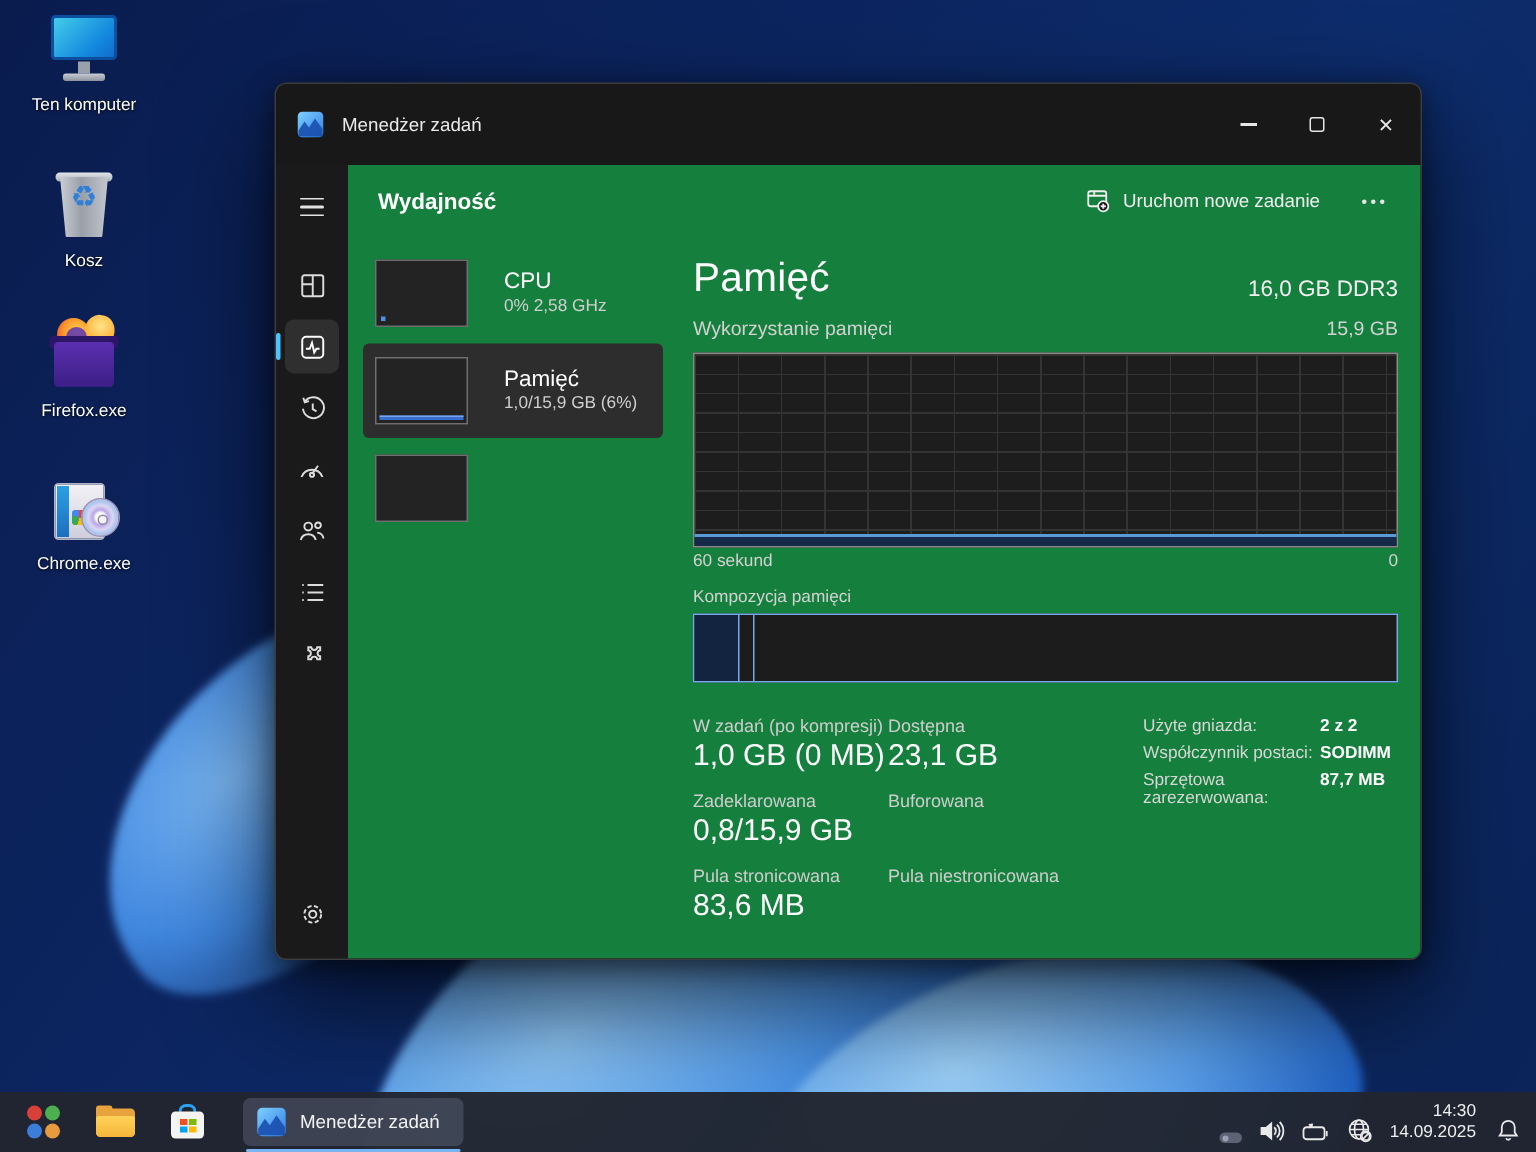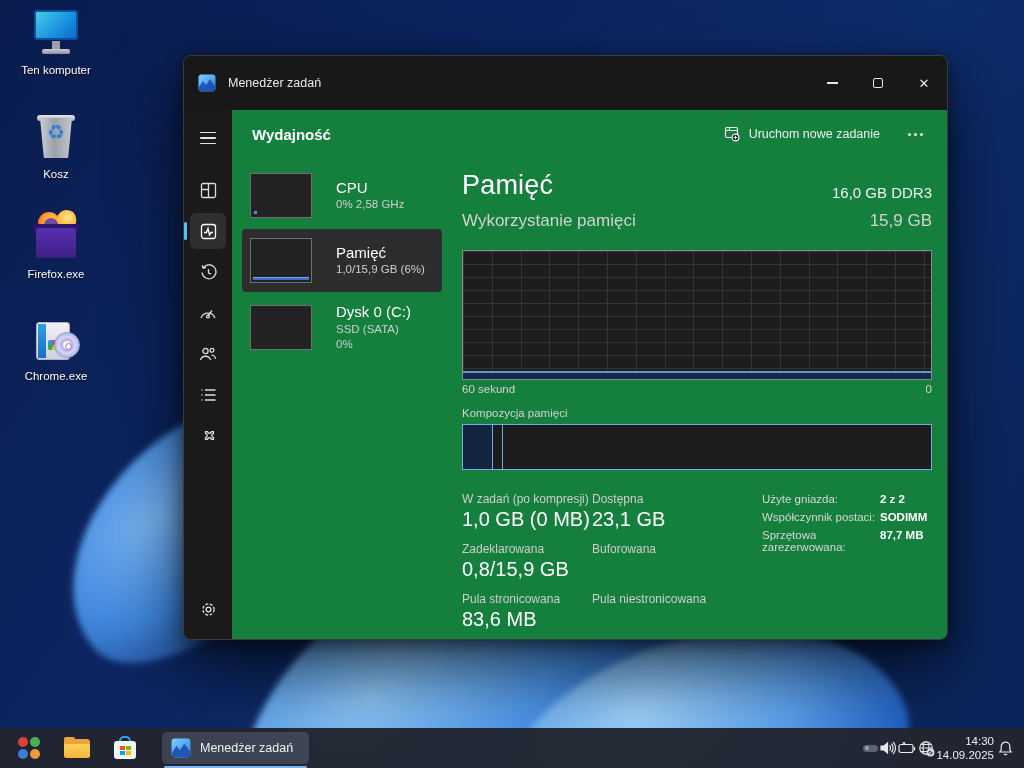--- a/index.html
+++ b/index.html
@@ -88,21 +88,21 @@
   .thumb { width:62px; height:45px; background:#232323; border:1px solid #6f6f6f; position:relative; flex:0 0 auto; }
   .thumb .cpu-dot { position:absolute; left:3px; bottom:3px; width:3px; height:3px; background:#4f8fe8; }
   .thumb .mem-line { position:absolute; left:2px; right:2px; bottom:2px; height:3px; background:#3a6fd0; border-top:1px solid #77a7ea; }
   .perf-item .pi-name { font-size:15px; color:#fff; line-height:1.25; }
   .perf-item .pi-sub { font-size:11.5px; color:#cfcfcf; line-height:1.3; }
 
   .mem-panel { flex:1; padding:12px 15px 0 20px; min-width:0; }
   .mem-head { display:flex; align-items:flex-end; margin-bottom:10px; }
   .mem-title { font-size:27px; font-weight:350; letter-spacing:.2px; }
   .mem-total { margin-left:auto; font-size:15px; color:#f0f0f0;text-align:center; }
-  .chart-labels { display:flex; font-size:17px; color:#d2d2d2; margin-bottom:19px; }
+  .chart-labels { display:flex; font-size:13px; color:#d2d2d2; margin-bottom:9px; }
   .chart-labels .rt { margin-left:auto; }
   .mem-chart { height:130px; border:1px solid #8a8a8a; background:#1d1d1d; position:relative;
     background-image:
       repeating-linear-gradient(to right, #343434 0 1px, transparent 1px 28.8px),
       repeating-linear-gradient(to bottom, #343434 0 1px, transparent 1px 13px); }
   .mem-fill { position:absolute; left:0; right:0; bottom:0; height:6.5%; background:#152a49; border-top:2px solid #5b9bd5; }
   .chart-xlabels { display:flex; font-size:11.5px; color:#d2d2d2; margin-top:3px; }
   .chart-xlabels .rt { margin-left:auto; }
   .comp-label { font-size:11.5px; color:#d2d2d2; margin-top:12px; }
   .comp-bar { margin-top:5px; height:46px; border:1px solid #76a9e8; background:#1c1c1c; display:flex; }
@@ -134,21 +134,21 @@
   .folder .f-pocket { position:absolute; left:5px; top:13px; width:16px; height:7px; border-radius:2px; background:linear-gradient(#2d9fe3,#1c6fc0); }
   .store { position:relative; width:24px; height:24px; }
   .store .st-handle { position:absolute; left:6px; top:0; width:12px; height:9px; border:2.5px solid #2aa3ef; border-bottom:none; border-radius:5px 5px 0 0; }
   .store .st-bag { position:absolute; left:1px; top:5px; width:22px; height:18px; border-radius:3px; background:#f4f4f4; }
   .store .st-grid { position:absolute; left:6.5px; top:9.5px; width:11px; height:9px; display:grid; grid-template-columns:5px 5px; grid-template-rows:4px 4px; gap:1px; }
   .st-1{background:#f25022;} .st-2{background:#7fba00;} .st-3{background:#00a4ef;} .st-4{background:#ffb900;}
   .task-button { height:32px; margin-left:6px; display:flex; align-items:center; gap:9px; padding:0 16px 0 9px;
     background:rgba(95,103,122,.45); border-radius:5px; position:relative; }
   .task-button::after { content:""; position:absolute; left:2px; right:2px; bottom:-4px; height:2.5px; border-radius:2px; background:#79b5f2; }
   .task-button .tb-label { font-size:12.5px; color:#f2f2f2; }
-  .tb-tray { margin-left:auto; display:flex; align-items:center; gap:1px; }
+  .tb-tray { margin-left:auto; display:flex; align-items:flex-end; gap:11px; }
   .tray-pill { width:15px; height:7px; border-radius:4px; background:#5d6375; position:relative; }
   .tray-pill::after { content:""; position:absolute; left:2px; top:1.5px; width:4px; height:4px; border-radius:50%; background:#9aa1b5; }
   .tray-ic { color:#e9e9e9; display:flex; align-items:center; }
   .tb-clock { text-align:right; color:#eee; font-size:11.5px; line-height:1.25; }
   .bell { display:flex; align-items:center; margin-left:2px; }
 </style>
 </head>
 <body>
 
 <div class="desktop">
@@ -315,25 +315,20 @@
               <div class="thumb">
                   <span class="mem-line"></span>
                 </div>
               <div>
                 <div class="pi-name">Pamięć</div>
                 <div class="pi-sub">1,0/15,9 GB (6%)</div>
               </div>
             </div>
             <div class="perf-item">
               <div class="thumb"></div>
-              <div>
-                <div class="pi-name">Dysk 0 (C:)</div>
-                <div class="pi-sub">SSD (SATA)</div>
-                <div class="pi-sub">0%</div>
-              </div>
             </div>
           </div>
 
           <div class="mem-panel">
             <div class="mem-head">
               <span class="mem-title">Pamięć</span>
               <span class="mem-total">16,0 GB DDR3</span>
             </div>
             <div class="chart-labels">
               <span>Wykorzystanie pamięci</span>

